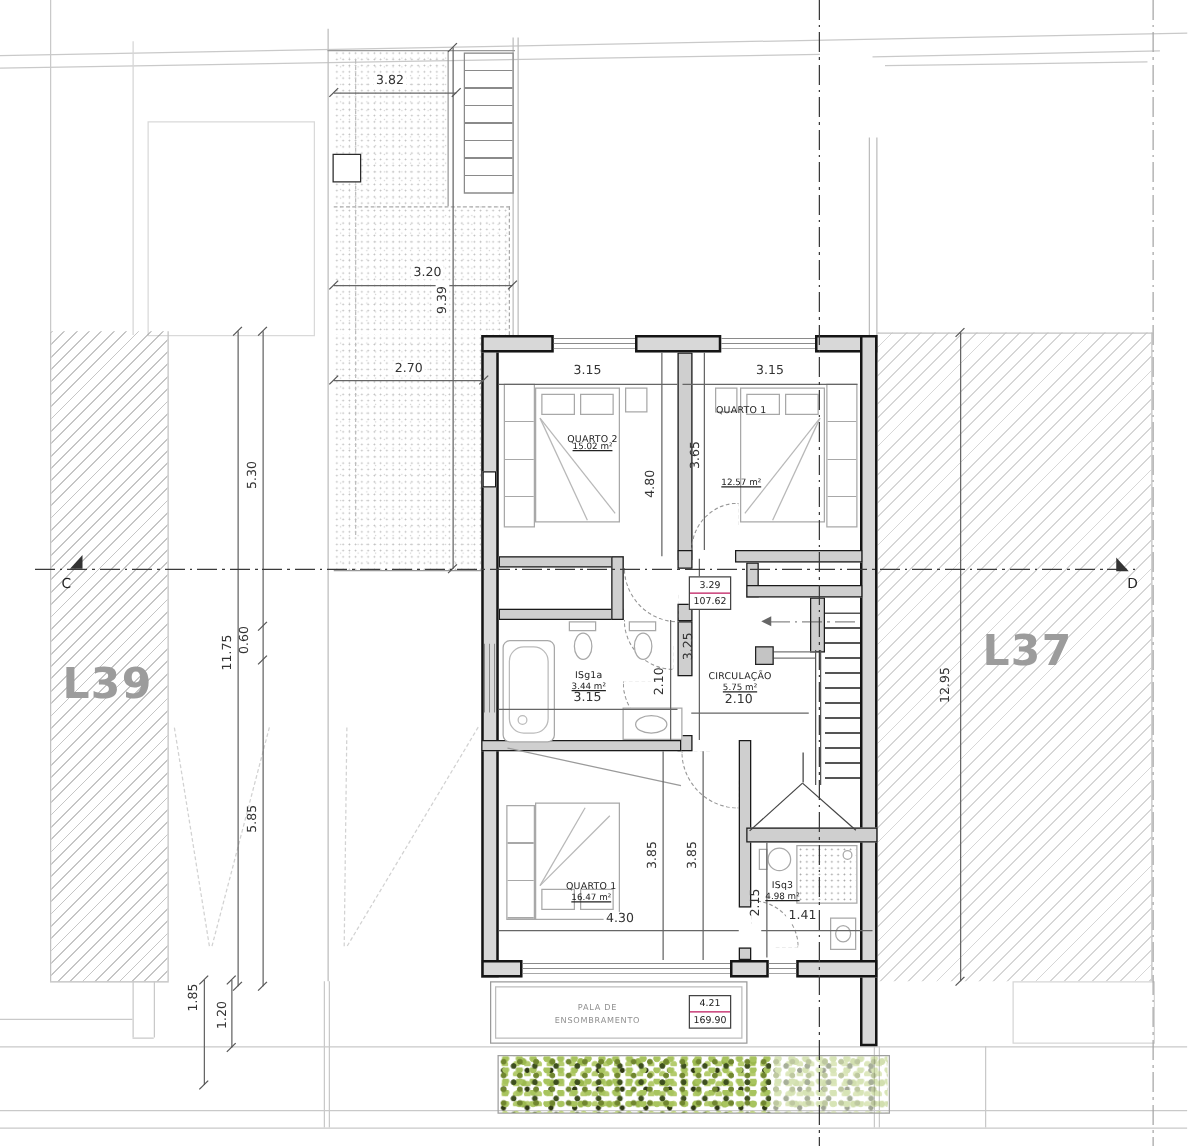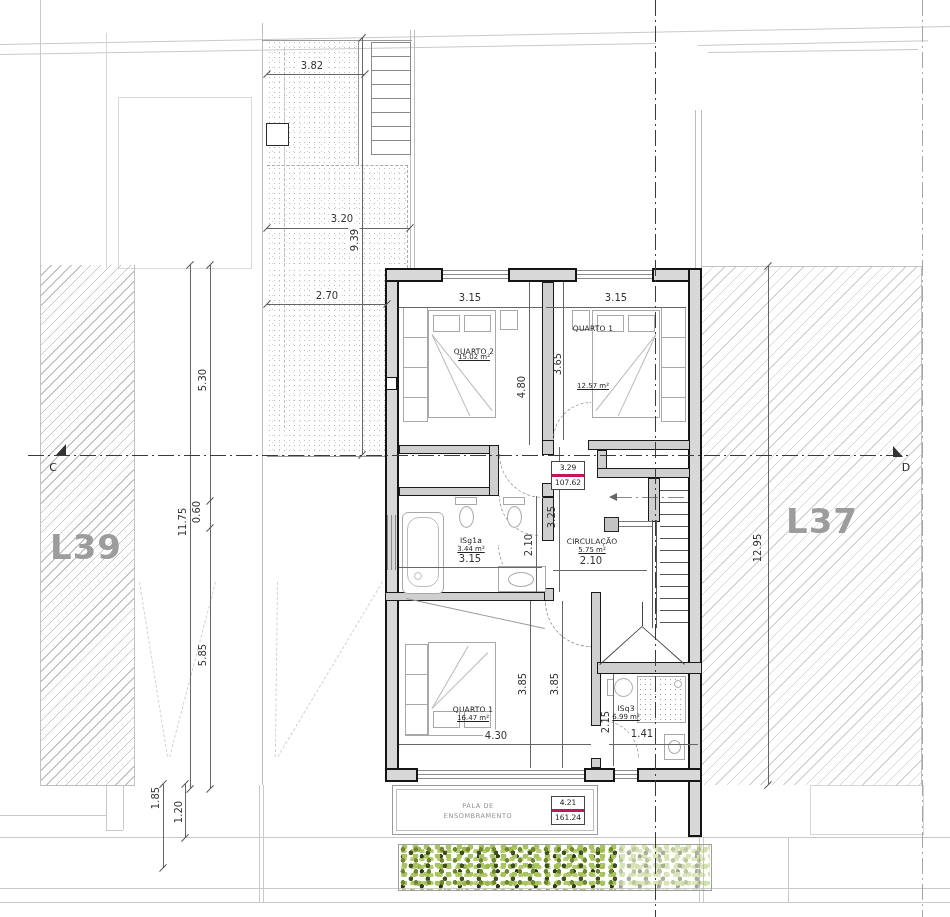--- a/index.html
+++ b/index.html
@@ -50,21 +50,21 @@
   .lbl{position:absolute;transform:translate(-50%,-50%);font-size:10px;color:#333;white-space:nowrap;}
   .lblr{position:absolute;transform:translate(-50%,-50%) rotate(-90deg);font-size:10px;color:#333;white-space:nowrap;}
   .halo{background:#fff;padding:0 2px;}
   .rname{position:absolute;transform:translate(-50%,-50%);font-size:7.5px;color:#222;letter-spacing:.2px;white-space:nowrap;}
   .rarea{position:absolute;transform:translate(-50%,-50%);font-size:7px;color:#222;white-space:nowrap;text-decoration:underline;}
   .lot{position:absolute;transform:translate(-50%,-50%);font-size:34px;font-weight:700;color:#9c9c9c;letter-spacing:1px;}
   .seclbl{position:absolute;transform:translate(-50%,-50%);font-size:11px;color:#222;}
   .flagC{position:absolute;width:0;height:0;border-left:10px solid transparent;border-bottom:11px solid #333;}
   .flagD{position:absolute;width:0;height:0;border-right:10px solid transparent;border-bottom:11px solid #333;}
   .lvbox{position:absolute;width:34px;background:#fff;border:1px solid #444;box-sizing:border-box;text-align:center;font-size:7.5px;color:#222;line-height:12px;}
-  .lvbox .lv2{border-top:3px solid #be185d;}
+  .lvbox .lv2{border-top:1px solid #be185d;}
   .pala{position:absolute;border:1px solid #9a9a9a;box-sizing:border-box;background:#fff;}
   .pala-in{position:absolute;border:1px solid #bdbdbd;box-sizing:border-box;}
   .palatxt{position:absolute;transform:translate(-50%,-50%);font-size:6.5px;color:#909090;letter-spacing:.6px;text-align:center;line-height:10px;white-space:nowrap;}
   .hedge{position:absolute;
     background-image:
       radial-gradient(circle at 30% 40%,#70862f 0 2px,transparent 2.6px),
       radial-gradient(circle at 70% 60%,#3e4f1f 0 2px,transparent 2.6px),
       radial-gradient(circle at 50% 20%,#a8c45e 0 2.6px,transparent 3.2px),
       radial-gradient(circle at 20% 75%,#2f3a14 0 1.8px,transparent 2.4px),
       radial-gradient(circle at 85% 25%,#9cb94f 0 2.4px,transparent 3px),
@@ -258,29 +258,29 @@
   <div class="rarea" style="left:474px;top:357px;">15.02 m²</div>
   <div class="rname" style="left:593px;top:328px;">QUARTO 1</div>
   <div class="rarea" style="left:593px;top:346px;margin-top:40px;">12.57 m²</div>
   <div class="rname" style="left:471px;top:540px;">ISg1a</div>
   <div class="rarea" style="left:471px;top:549px;">3.44 m²</div>
   <div class="rname" style="left:592px;top:541px;">CIRCULAÇÃO</div>
   <div class="rarea" style="left:592px;top:550px;">5.75 m²</div>
   <div class="rname" style="left:473px;top:709px;">QUARTO 1</div>
   <div class="rarea" style="left:473px;top:718px;">16.47 m²</div>
   <div class="rname" style="left:626px;top:708px;">ISq3</div>
-  <div class="rarea" style="left:626px;top:717px;">6.99 m²</div>
+  <div class="rarea" style="left:626px;top:717px;">4.98 m²</div>
 
   <div class="lvbox" style="left:551px;top:461px;">
     <div>3.29</div>
     <div class="lv2">107.62</div>
   </div>
   <div class="lvbox" style="left:551px;top:796px;">
     <div>4.21</div>
-    <div class="lv2">161.24</div>
+    <div class="lv2">169.90</div>
   </div>
 
   <div class="dimh" style="left:267px;top:74px;width:98px;"></div>
   <div class="lbl halo" style="left:312px;top:65px;">3.82</div>
   <div class="dimh" style="left:267px;top:228px;width:143px;"></div>
   <div class="lbl halo" style="left:342px;top:218px;">3.20</div>
   <div class="dimv" style="left:362px;top:38px;height:417px;"></div>
   <div class="lblr halo" style="left:354px;top:240px;">9.39</div>
   <div class="dimh" style="left:267px;top:304px;width:120px;"></div>
   <div class="lbl halo" style="left:327px;top:295px;">2.70</div>

